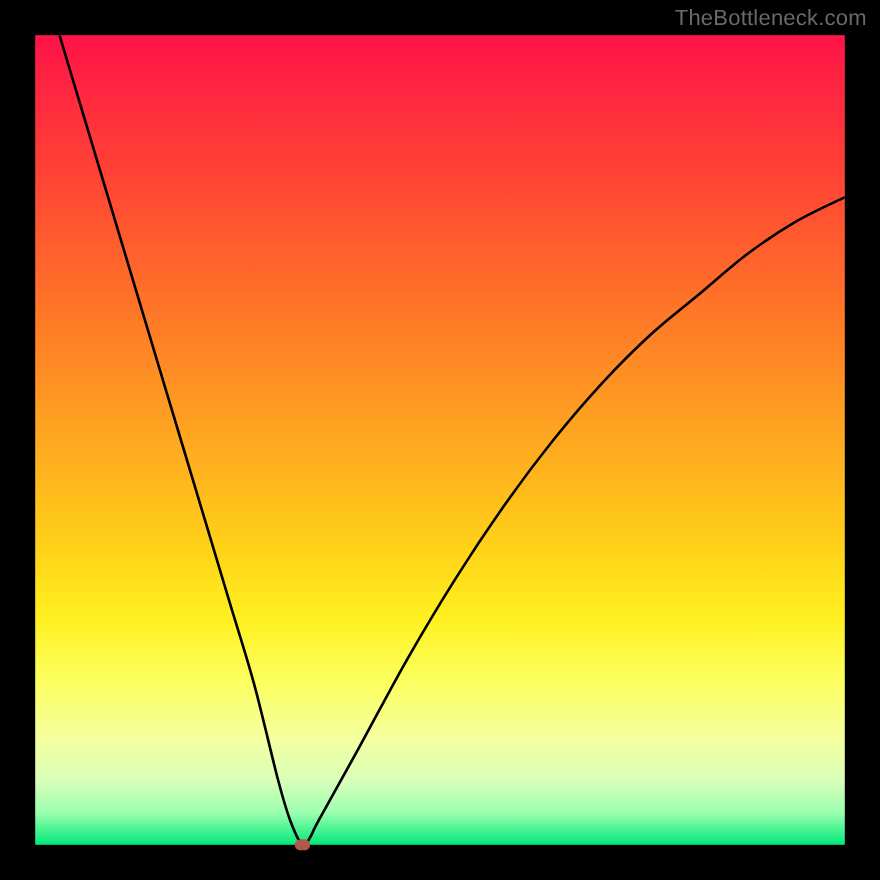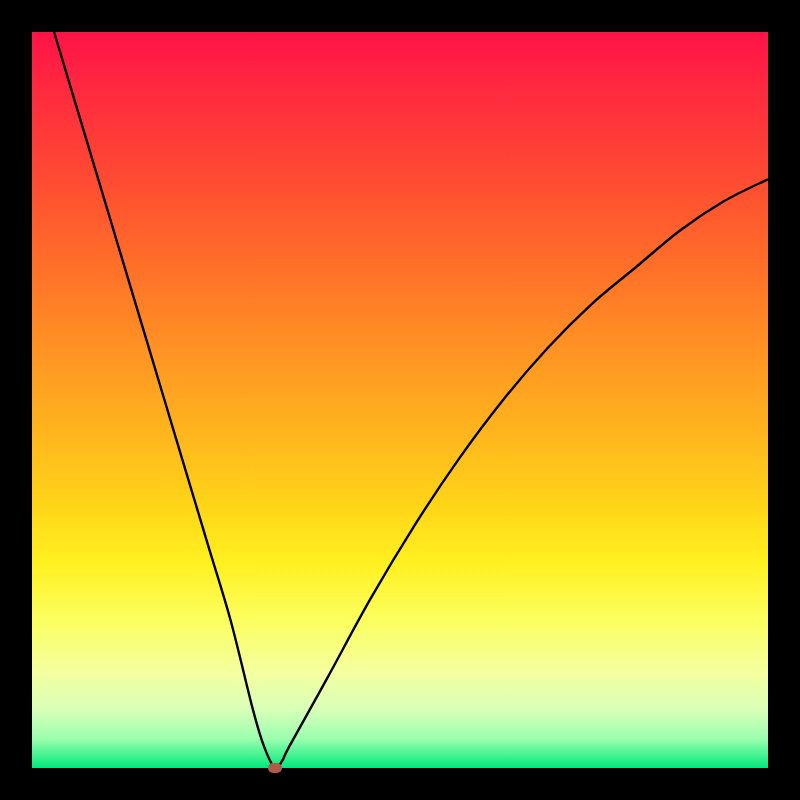--- a/index.html
+++ b/index.html
@@ -66,19 +66,20 @@
     height: 10px;
     background: #b05a4a;
     border-radius: 5px;
     transform: translate(-50%, -50%);
   }
 </style>
 </head>
 <body>
 
 <div class="frame">
+  <div class="watermark">TheBottleneck.com</div>
   <div class="plot">
     <svg class="curve-svg" viewBox="0 0 736 736" preserveAspectRatio="none">
       <path id="curve" class="curve-path" d="M 22.08 0.00 C 25.76 12.27, 36.80 49.07, 44.16 73.60 C 51.52 98.13, 58.88 122.67, 66.24 147.20 C 73.60 171.73, 80.96 196.27, 88.32 220.80 C 95.68 245.33, 103.04 269.87, 110.40 294.40 C 117.76 318.93, 125.12 343.47, 132.48 368.00 C 139.84 392.53, 147.20 417.07, 154.56 441.60 C 161.92 466.13, 169.28 490.67, 176.64 515.20 C 184.00 539.73, 191.36 561.81, 198.72 588.80 C 206.08 615.79, 215.28 656.27, 220.80 677.12 C 226.32 697.97, 228.16 704.11, 231.84 713.92 C 235.52 723.73, 239.81 733.55, 242.88 736.00 C 245.95 738.45, 247.79 732.32, 250.24 728.64 C 252.69 724.96, 250.24 727.41, 257.60 713.92 C 264.96 700.43, 280.91 672.21, 294.40 647.68 C 307.89 623.15, 323.84 592.48, 338.56 566.72 C 353.28 540.96, 368.00 516.43, 382.72 493.12 C 397.44 469.81, 412.16 447.73, 426.88 426.88 C 441.60 406.03, 456.32 386.40, 471.04 368.00 C 485.76 349.60, 500.48 332.43, 515.20 316.48 C 529.92 300.53, 544.64 285.81, 559.36 272.32 C 574.08 258.83, 588.80 247.79, 603.52 235.52 C 618.24 223.25, 632.96 209.76, 647.68 198.72 C 662.40 187.68, 677.12 177.87, 691.84 169.28 C 706.56 160.69, 728.64 150.88, 736.00 147.20"></path>
     </svg>
     <div id="marker" class="marker" style="left: 242.88px; top: 736px; background: rgb(176, 90, 74);"></div>
   </div>
 </div>
 
 </body></html>

